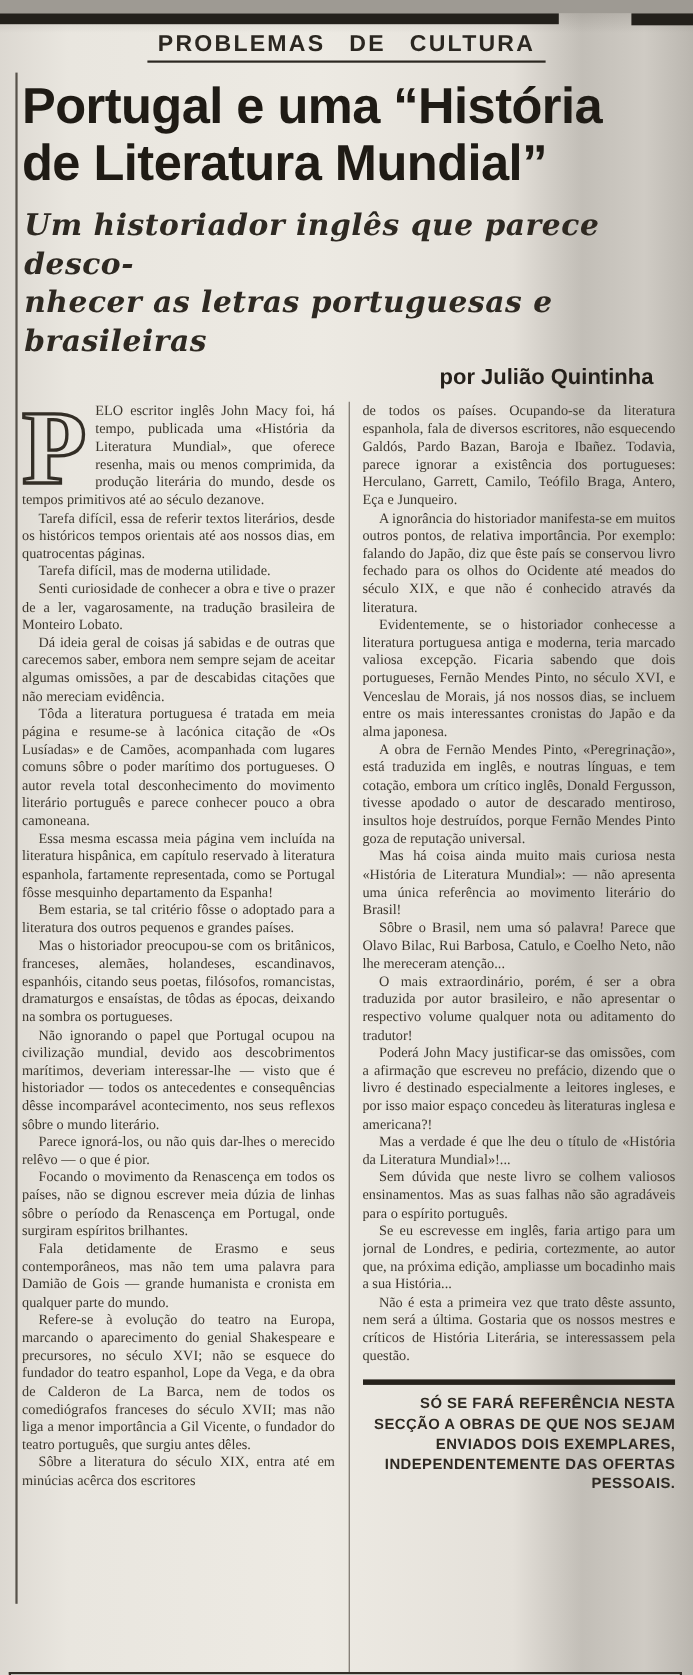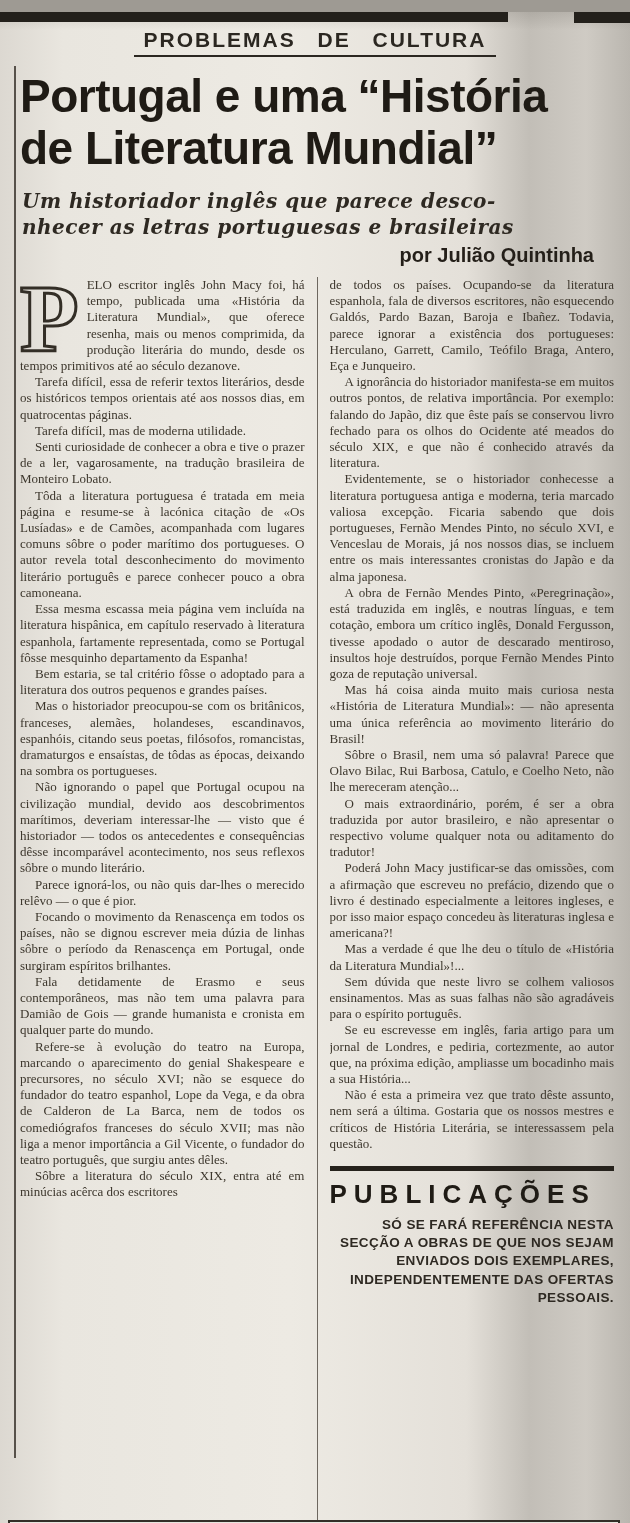--- a/index.html
+++ b/index.html
@@ -31,21 +31,21 @@
   .headline {
     margin:14px 0 0 20px;
     font-family:"Liberation Sans", sans-serif;
     font-size:46px; line-height:1.12; font-weight:700; letter-spacing:-0.5px;
     color:#1f1b15; white-space:pre-line;
   }
   .subtitle {
     margin:14px 0 0 22px;
     font-family:"DejaVu Serif", serif;
     font-style:italic; font-weight:700;
-    font-size:20px; line-height:1.3; letter-spacing:0.5px;
+    font-size:27px; line-height:1.3; letter-spacing:0.5px;
     color:#2e2922; white-space:pre-line;
   }
   .byline {
     margin:4px 36px 0 0; text-align:right;
     font-family:"Liberation Sans", sans-serif;
     font-size:20px; font-weight:700; color:#241f19;padding-left:28px;
   }
 
   .columns {
     display:flex; align-items:stretch;
@@ -117,20 +117,21 @@
 nhecer as letras portuguesas e brasileiras</div>
     <div class="byline">por Julião Quintinha</div>
   </div>
 
   <div class="columns">
     <div class="col">
         <p class="para noindent"><span class="dropcap">P</span><span>ELO escritor inglês John Macy foi, há tempo, publicada uma «História da Literatura Mundial», que oferece resenha, mais ou menos comprimida, da produção literária do mundo, desde os tempos primitivos até ao século dezanove.</span></p>
         <p class="para"><span>Tarefa difícil, essa de referir textos literários, desde os históricos tempos orientais até aos nossos dias, em quatrocentas páginas.</span></p>
         <p class="para"><span>Tarefa difícil, mas de moderna utilidade.</span></p>
         <p class="para"><span>Senti curiosidade de conhecer a obra e tive o prazer de a ler, vagarosamente, na tradução brasileira de Monteiro Lobato.</span></p>
+        <p class="para"><span>Dá ideia geral de coisas já sabidas e de outras que carecemos saber, embora nem sempre sejam de aceitar algumas omissões, a par de descabidas citações que não mereciam evidência.</span></p>
         <p class="para"><span>Tôda a literatura portuguesa é tratada em meia página e resume-se à lacónica citação de «Os Lusíadas» e de Camões, acompanhada com lugares comuns sôbre o poder marítimo dos portugueses. O autor revela total desconhecimento do movimento literário português e parece conhecer pouco a obra camoneana.</span></p>
         <p class="para"><span>Essa mesma escassa meia página </span><span class="it">vem incluída na literatura hispânica</span><span>, em capítulo reservado à literatura espanhola, fartamente representada, como se Portugal fôsse mesquinho departamento da Espanha!</span></p>
         <p class="para"><span>Bem estaria, se tal critério fôsse o adoptado para a literatura dos outros pequenos e grandes países.</span></p>
         <p class="para"><span>Mas o historiador preocupou-se com os britânicos, franceses, alemães, holandeses, escandinavos, espanhóis, citando seus poetas, filósofos, romancistas, dramaturgos e ensaístas, de tôdas as épocas, deixando na sombra os portugueses.</span></p>
         <p class="para"><span>Não ignorando o papel que Portugal ocupou na civilização mundial, devido aos descobrimentos marítimos, deveriam interessar-lhe — visto que é historiador — todos os antecedentes e consequências dêsse incomparável acontecimento, nos seus reflexos sôbre o mundo literário.</span></p>
         <p class="para"><span>Parece ignorá-los, ou não quis dar-lhes o merecido relêvo — o que é pior.</span></p>
         <p class="para"><span>Focando o movimento da Renascença em todos os países, não se dignou escrever meia dúzia de linhas sôbre o período da Renascença em Portugal, onde surgiram espíritos brilhantes.</span></p>
         <p class="para"><span>Fala detidamente de Erasmo e seus contemporâneos, mas não tem uma palavra para Damião de Gois — grande humanista e cronista em qualquer parte do mundo.</span></p>
         <p class="para"><span>Refere-se à evolução do teatro na Europa, marcando o aparecimento do genial Shakespeare e precursores, no século XVI; não se esquece do fundador do teatro espanhol, Lope da Vega, e da obra de Calderon de La Barca, nem de todos os comediógrafos franceses do século XVII; mas não liga a menor importância a Gil Vicente, o fundador do teatro português, </span><span class="it">que surgiu antes dêles.</span></p>
         <p class="para"><span>Sôbre a literatura do século XIX, entra até em minúcias acêrca dos escritores</span></p>
@@ -146,21 +147,20 @@
           <p class="para"><span>Sôbre o Brasil, nem uma só palavra! Parece que Olavo Bilac, Rui Barbosa, Catulo, e Coelho Neto, não lhe mereceram atenção...</span></p>
           <p class="para"><span>O mais extraordinário, porém, é ser a obra traduzida por autor brasileiro, e não apresentar o respectivo volume qualquer nota ou aditamento do tradutor!</span></p>
           <p class="para"><span>Poderá John Macy justificar-se das omissões, com a afirmação que escreveu no prefácio, dizendo que o </span><span class="it">livro é destinado especialmente a leitores ingleses, e por isso maior espaço concedeu às literaturas inglesa e americana?!</span></p>
           <p class="para"><span>Mas a verdade é que lhe deu o título de «História da Literatura Mundial»!...</span></p>
           <p class="para"><span>Sem dúvida que neste livro se colhem valiosos ensinamentos. Mas as suas falhas não são agradáveis para o espírito português.</span></p>
           <p class="para"><span>Se eu escrevesse em inglês, faria artigo para um jornal de Londres, e pediria, cortezmente, ao autor que, na próxima edição, ampliasse um bocadinho mais a sua História...</span></p>
           <p class="para"><span>Não é esta a primeira vez que trato dêste assunto, nem será a última. Gostaria que os nossos mestres e críticos de História Literária, se interessassem pela questão.</span></p>
         </div>
       <div class="pubs">
         <div class="pubs-rule"></div>
-        <h2 class="pubs-heading">PUBLICAÇÕES</h2>
         <p class="pubs-body">SÓ SE FARÁ REFERÊNCIA NESTA SECÇÃO A OBRAS DE QUE NOS SEJAM ENVIADOS DOIS EXEMPLARES, INDEPENDENTEMENTE DAS OFERTAS PESSOAIS.</p>
       </div>
     </div>
   </div>
 
   <div class="footer-box">
     <div class="footer-inner">
       <span class="footer-logo">VESFERA</span>
       <span class="footer-center">REVISTA MENSAL BRASILEIRA</span>
       <span class="footer-right">Colaboração brasileira</span>

